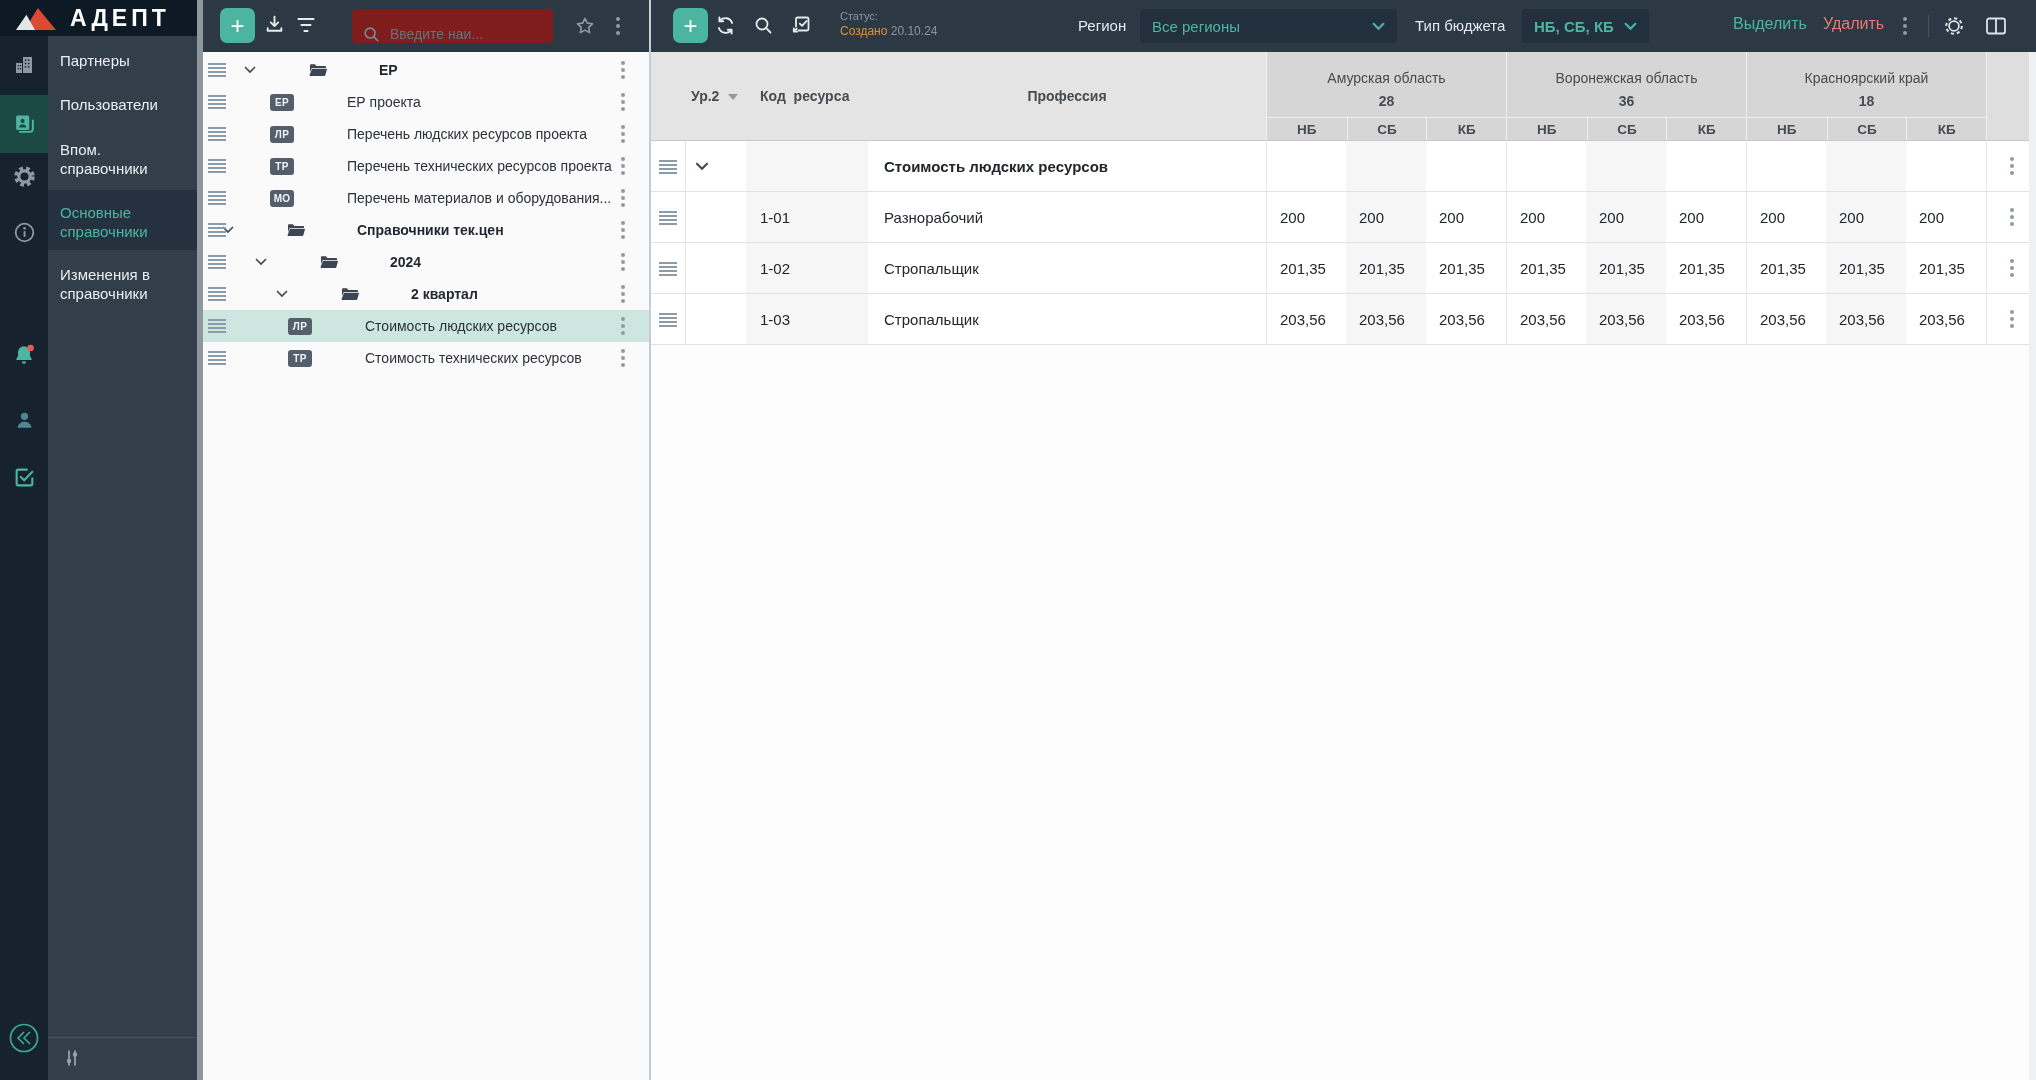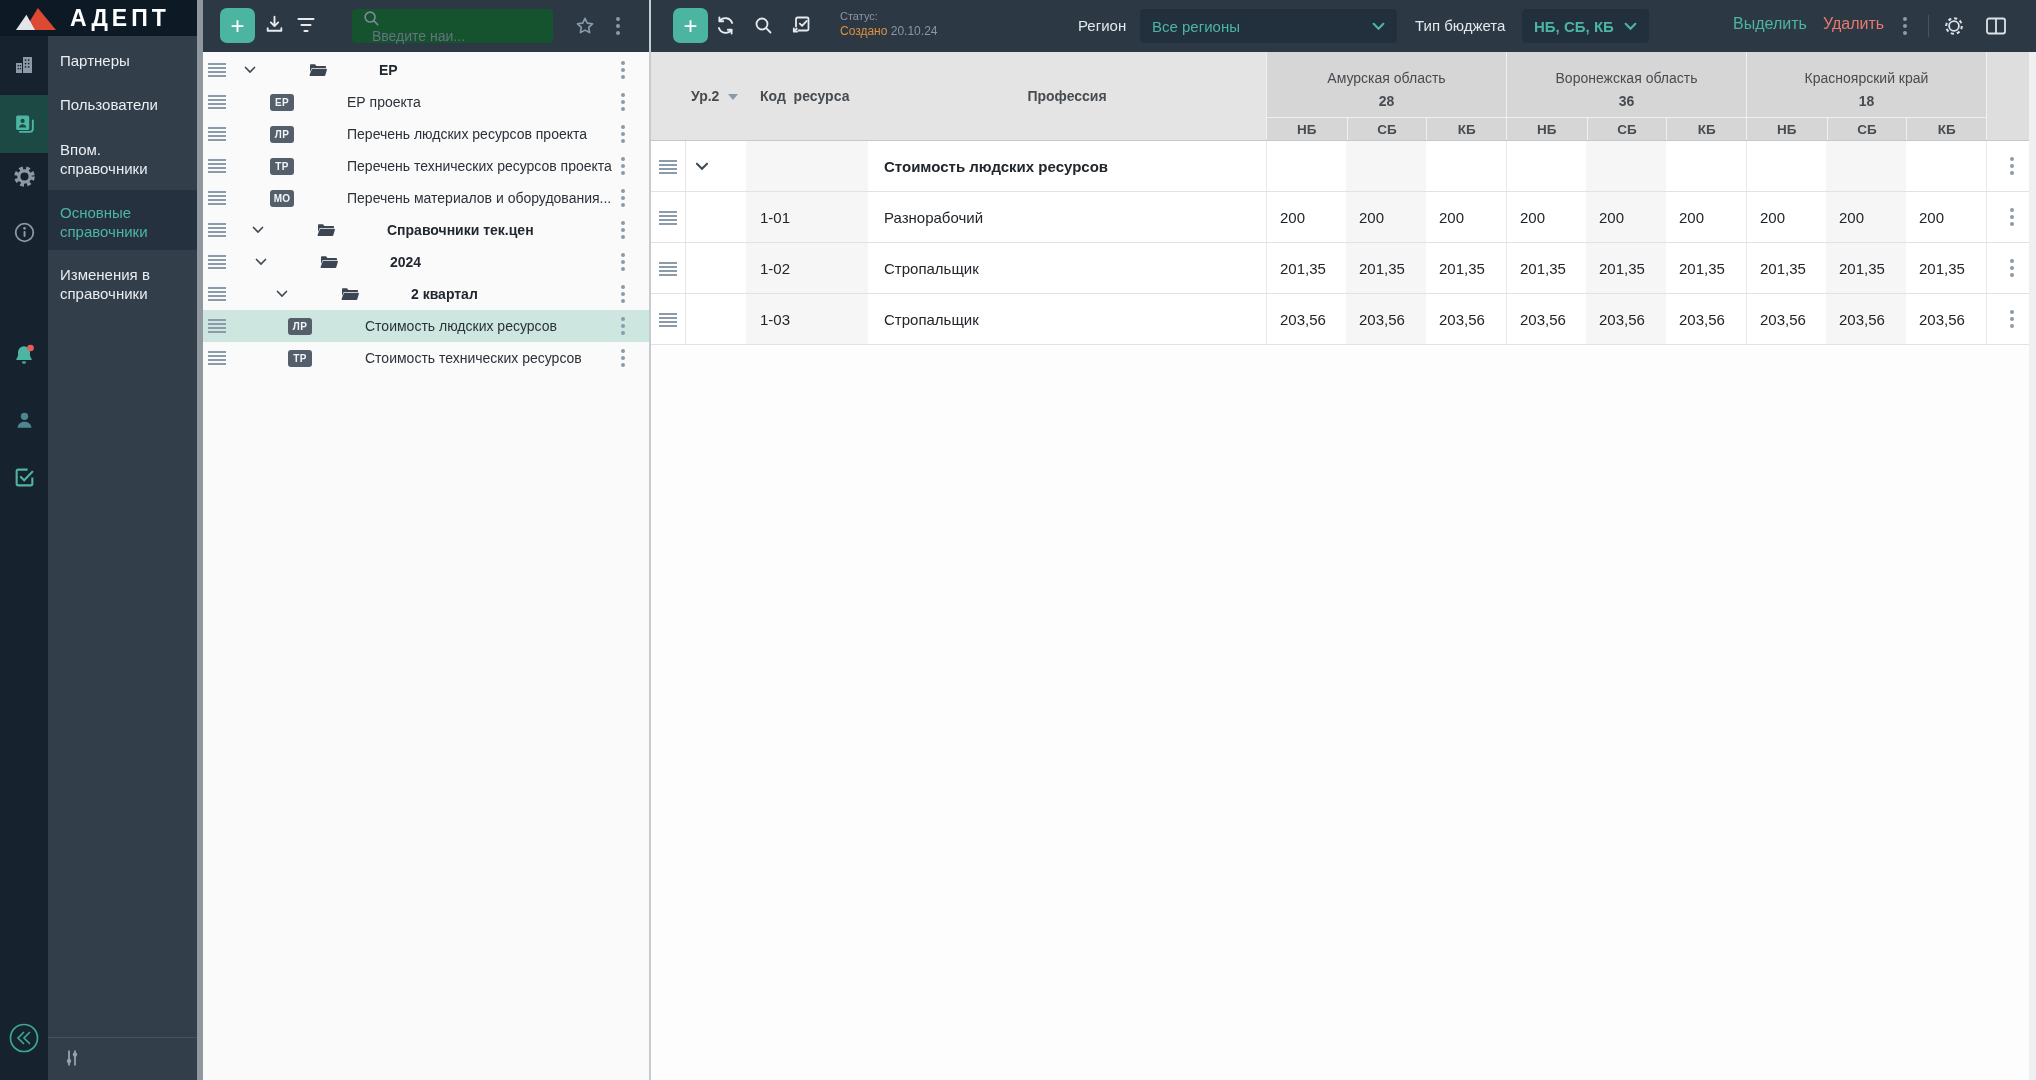--- a/index.html
+++ b/index.html
@@ -27,21 +27,21 @@
 
   
   #split1{left:197px;top:0;width:6px;height:1080px;background:#8F989F;}
   #split2{left:649px;top:0;width:2px;height:1080px;background:#C6CBD0;}
 
   
   #tree{left:203px;top:0;width:446px;height:1080px;background:#FAFAFB;}
   #tree-toolbar{position:absolute;left:0;top:0;width:446px;height:52px;background:#2C3945;}
   .green-btn{position:absolute;top:8px;width:35px;height:35px;background:#4CB5A1;border-radius:7px;color:#fff;font-size:24px;font-weight:400;display:flex;align-items:center;justify-content:center;cursor:pointer;line-height:1;}
   .tb-icon{position:absolute;top:15px;cursor:pointer;}
-  #tree-search{position:absolute;left:149px;top:9px;width:201px;height:34px;background:#14532d;border-radius:4px;display:flex;align-items:flex-start;padding:0 10px;flex-direction:column;}
+  #tree-search{position:absolute;left:149px;top:9px;width:201px;height:34px;background:#7f1d1d;border-radius:4px;display:flex;align-items:flex-end;padding:0 10px;}
   #tree-search input{background:transparent;border:none;outline:none;color:#9AA7B2;font-size:14px;margin-left:8px;width:150px;}
   #tree-search input::placeholder{color:#64737F;}
   .dots{display:flex;flex-direction:column;gap:3px;cursor:pointer;}
   .dots i{width:4px;height:4px;border-radius:50%;background:#8C9BA9;}
 
   #tree-rows{position:absolute;left:0;top:54px;width:446px;}
   .trow{position:relative;height:32px;display:flex;align-items:center;cursor:pointer;gap:45px;}
   .trow.sel{background:#CDE7E0;}
   .handle{position:absolute;left:5px;top:9px;width:18px;height:14px;background:repeating-linear-gradient(to bottom,#8C9BA9 0 2px,transparent 2px 4px);cursor:grab;}
   .chev{margin-right:8px;flex:none;}
@@ -296,21 +296,21 @@
         <span class="badge">МО</span>
         <span class="tlabel">Перечень материалов и оборудования...</span>
         <span class="tkebab dots">
             <i></i>
             <i></i>
             <i></i>
           </span>
       </div>
 
 
-      <div class="trow" style="padding-left:49px">
+      <div class="trow" style="padding-left:19px">
         <span class="handle"></span>
         <svg class="chev" width="12" height="8" viewBox="0 0 12 8">
             <path d="M1.5 1.5L6 6l4.5-4.5" stroke="#3E4B56" stroke-width="1.7" fill="none" stroke-linecap="round"></path>
           </svg>
         <svg class="ticon" width="18" height="14" viewBox="0 0 18 14">
             <path d="M1 2.2c0-.5.4-1 1-1h4l1.4 1.8h8.6c.5 0 1 .4 1 1v.9H2.8L1 9z" fill="#3B4652"></path>
             <path d="M3 5.8h14.2c.6 0 .9.5.7 1l-1.6 5.4c-.2.5-.6.8-1.1.8H1.4c-.6 0-1-.5-.8-1z" fill="#3B4652"></path>
           </svg>
         <span class="tlabel b">Справочники тек.цен</span>
         <span class="tkebab dots">

